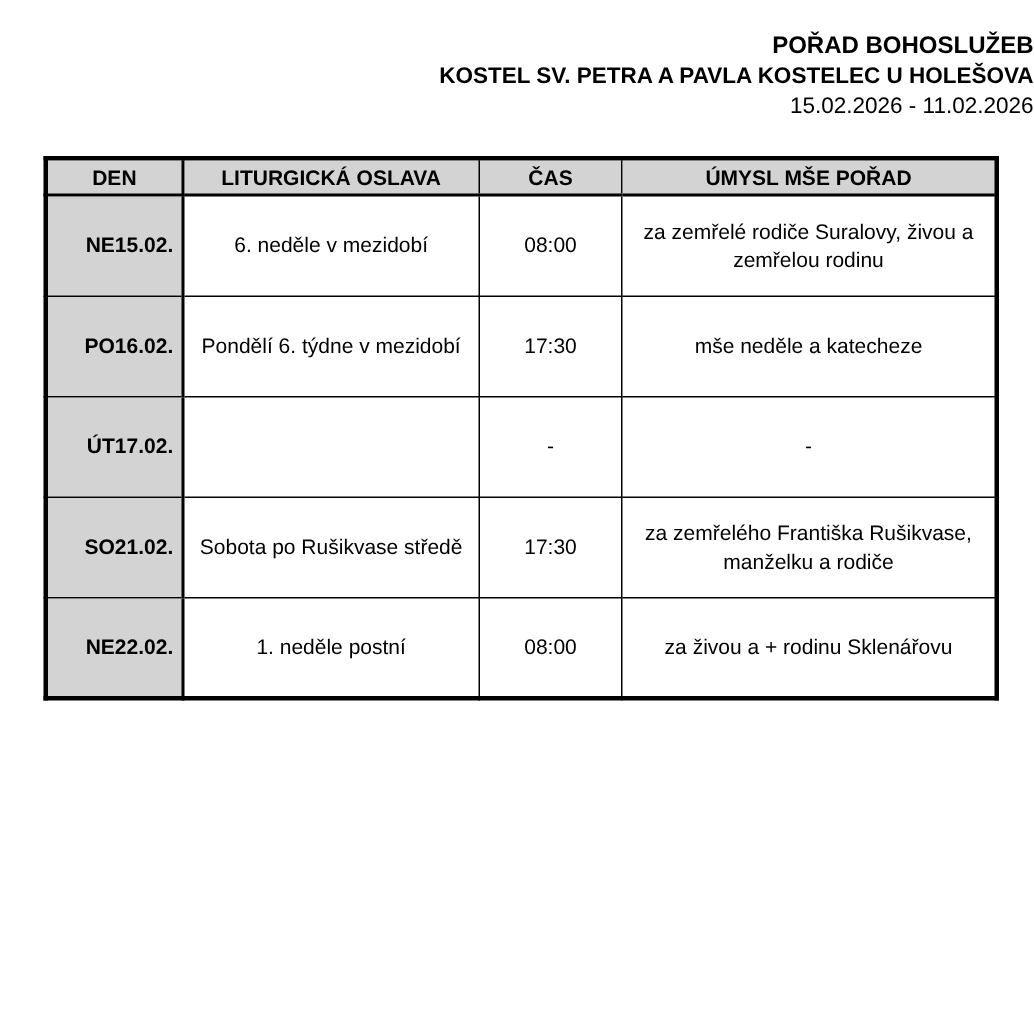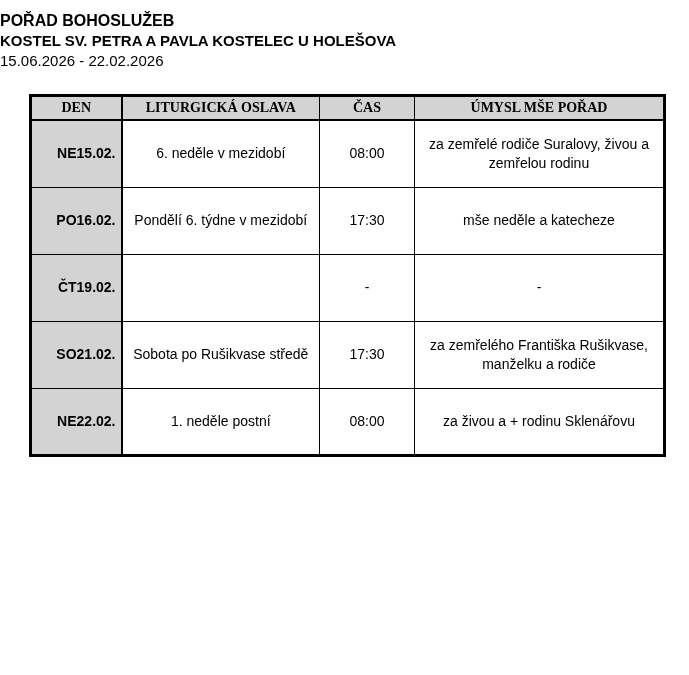--- a/index.html
+++ b/index.html
@@ -9,22 +9,22 @@
     color: #000000;
     font-family: "Liberation Sans", sans-serif;
   }
   .page {
     width: 689px;
     height: 675px;
     background: #ffffff;
     overflow: hidden;
   }
   .doc-header {
-    text-align: left;
-    padding-top: 11px;
+    text-align: right;
+    padding-top: 21px;
   }
   .doc-title {
     font-size: 16px;
     font-weight: bold;
     line-height: 20px;
   }
   .doc-subtitle {
     font-size: 15px;
     font-weight: bold;
     line-height: 20px;
@@ -49,21 +49,20 @@
   }
   table.schedule thead th {
     background: #d3d3d3;
     font-size: 14px;
     font-weight: bold;
     height: 20px;
     text-align: center;
     vertical-align: middle;
     border-bottom: 2px solid #000000;
     padding: 1px 2px;
-    font-family: Liberation Serif, serif;
   }
   table.schedule thead th.col-day {
     border-right: 2px solid #000000;
   }
   table.schedule tbody tr {
     height: 67px;
   }
   table.schedule tbody td {
     font-size: 14px;
     text-align: center;
@@ -85,21 +84,21 @@
   }
 </style>
 </head>
 <body>
 
 <div class="page">
 
   <div class="doc-header">
     <div class="doc-title">POŘAD BOHOSLUŽEB</div>
     <div class="doc-subtitle">KOSTEL SV. PETRA A PAVLA KOSTELEC U HOLEŠOVA</div>
-    <div class="doc-daterange">15.06.2026 - 22.02.2026</div>
+    <div class="doc-daterange">15.02.2026 - 11.02.2026</div>
   </div>
 
   <table class="schedule">
     <colgroup>
       <col style="width:91px">
       <col style="width:198px">
       <col style="width:95px">
       <col style="width:250px">
     </colgroup>
     <thead>
@@ -122,30 +121,30 @@
 
     <tr>
       <td class="day-cell">
         <span class="day-abbr">PO</span><span>16.02.</span>
       </td>
       <td>Pondělí 6. týdne v mezidobí</td>
       <td>17:30</td>
       <td>mše neděle a katecheze</td>
     </tr>
 
-
-
     <tr>
       <td class="day-cell">
-        <span class="day-abbr">ČT</span><span>19.02.</span>
+        <span class="day-abbr">ÚT</span><span>17.02.</span>
       </td>
       <td></td>
       <td>-</td>
       <td>-</td>
     </tr>
+
+
 
 
     <tr>
       <td class="day-cell">
         <span class="day-abbr">SO</span><span>21.02.</span>
       </td>
       <td>Sobota po Rušikvase středě</td>
       <td>17:30</td>
       <td>za zemřelého Františka Rušikvase, manželku a rodiče</td>
     </tr>

